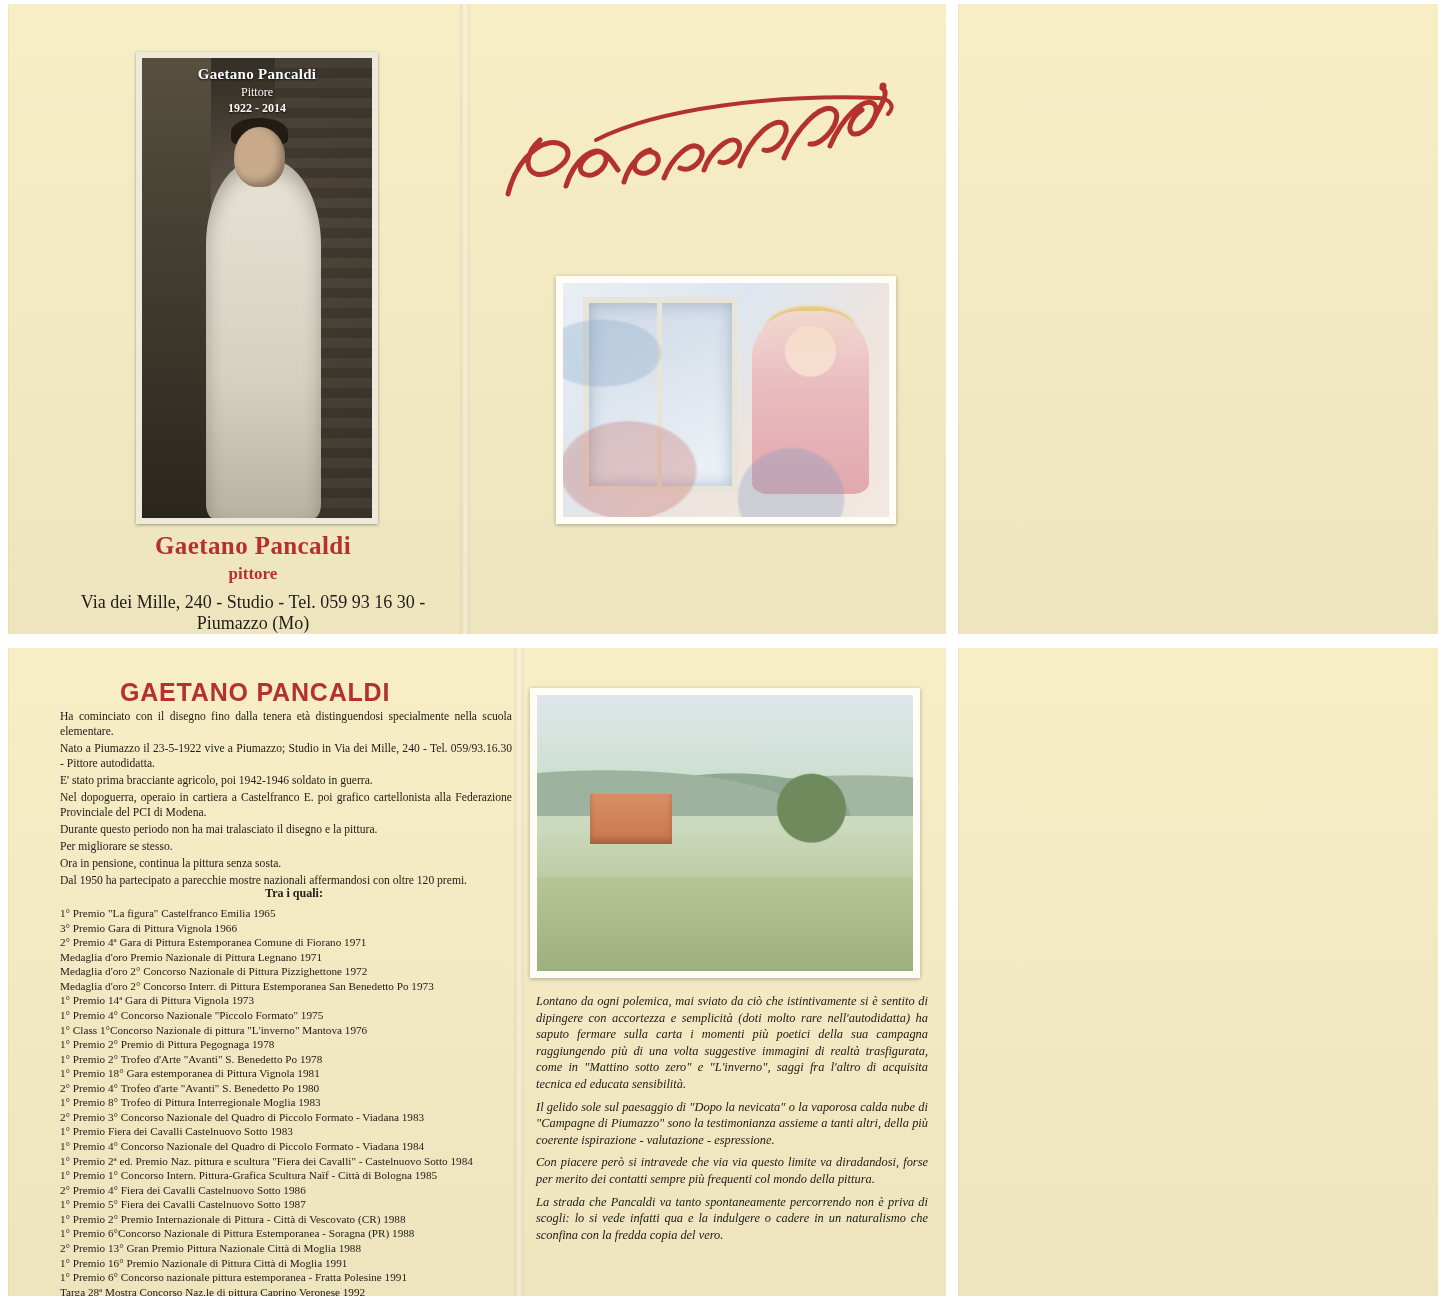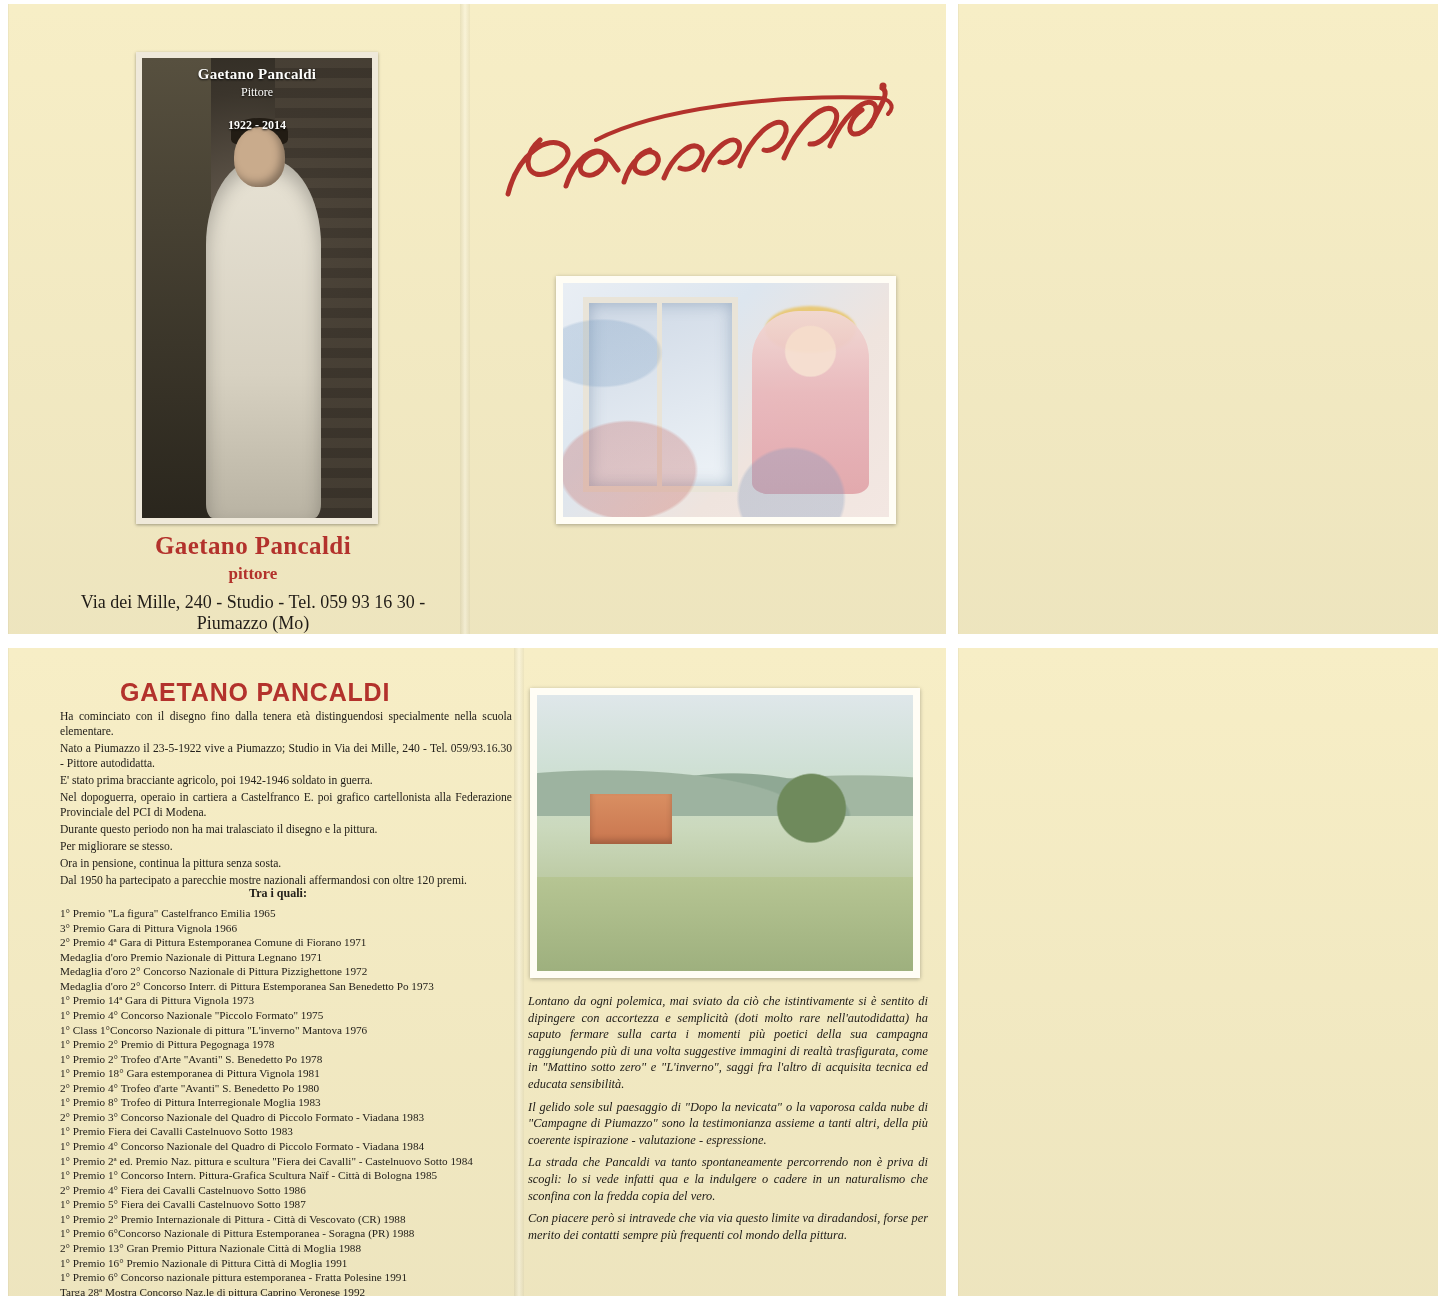--- a/index.html
+++ b/index.html
@@ -92,21 +92,21 @@
   .photo-cap {
     position: absolute;
     left: 0; right: 0; top: 14px;
     text-align: center;
     color: #fdfdfb;
     text-shadow: 0 1px 2px rgba(0,0,0,.9);
     font-family: "Liberation Serif", serif;
   }
   .photo-cap .n { font-size: 15px; font-weight: 700; letter-spacing: .3px; }
   .photo-cap .r { font-size: 12px; margin-top: 2px; }
-  .photo-cap .y { font-size: 12px; font-weight: 700; margin-top: 18px; }
+  .photo-cap .y { font-size: 12px; font-weight: 700; margin-top: 1px; }
 
   .name-block {
     position: absolute;
     left: 60px; top: 528px; width: 370px;
     text-align: center;
   }
   .name-block .nm {
     color: #b3322c;
     font-size: 25px;
     font-weight: 700;
@@ -209,21 +209,21 @@
   
   .txt {
     position: absolute;
     color: #23201b;
     font-family: "Liberation Serif", serif;
     font-style: italic;
     font-size: 12.4px;
     line-height: 1.34;
     text-align: justify;
   }
-  .txt p { margin: 0 0 6px 0; }
+  .txt p { margin: 0 0 6px 8px; }
   #txt-fregni  { left: 520px; top: 345px; width: 400px; }
 
   
   #bio-title {
     position: absolute;
     left: 112px; top: 30px; width: 400px;
     color: #b3322c;
     font-size: 25px;
     font-weight: 700;
     letter-spacing: .8px;
@@ -233,21 +233,21 @@
     position: absolute;
     left: 52px; top: 62px; width: 452px;
     font-size: 11.6px;
     line-height: 1.29;
     color: #23201b;
     text-align: justify;
   }
   #bio-body p { margin: 0 0 2px 0; }
   #awards-head {
     position: absolute;
-    left: 44px; top: 238px; width: 452px;
+    left: 60px; top: 238px; width: 452px;
     text-align: center;
     font-size: 12px;
     font-weight: 700;
     color: #23201b;
   }
   #awards {
     position: absolute;
     left: 52px; top: 258px; width: 470px;
     font-size: 11.2px;
     line-height: 1.30;
@@ -373,22 +373,22 @@
         <div class="hills"></div>
         <div class="house"></div>
         <div class="tree"></div>
         <div class="field"></div>
       </div>
     </div>
 
     <div class="txt" id="txt-fregni">
       <p>Lontano da ogni polemica, mai sviato da ciò che istintivamente si è sentito di dipingere con accortezza e semplicità (doti molto rare nell'autodidatta) ha saputo fermare sulla carta i momenti più poetici della sua campagna raggiungendo più di una volta suggestive immagini di realtà trasfigurata, come in "Mattino sotto zero" e "L'inverno", saggi fra l'altro di acquisita tecnica ed educata sensibilità.</p>
       <p>Il gelido sole sul paesaggio di "Dopo la nevicata" o la vaporosa calda nube di "Campagne di Piumazzo" sono la testimonianza assieme a tanti altri, della più coerente ispirazione - valutazione - espressione.</p>
+      <p>Con piacere però si intravede che via via questo limite va diradandosi, forse per merito dei contatti sempre più frequenti col mondo della pittura.</p>
       <p>La strada che Pancaldi va tanto spontaneamente percorrendo non è priva di scogli: lo si vede infatti qua e la indulgere o cadere in un naturalismo che sconfina con la fredda copia del vero.</p>
-      <p>Con piacere però si intravede che via via questo limite va diradandosi, forse per merito dei contatti sempre più frequenti col mondo della pittura.</p>
 
     </div>
   </div>
 
   <div class="panel paper-tex" id="panel-br">
     
 
     
   </div>
 

